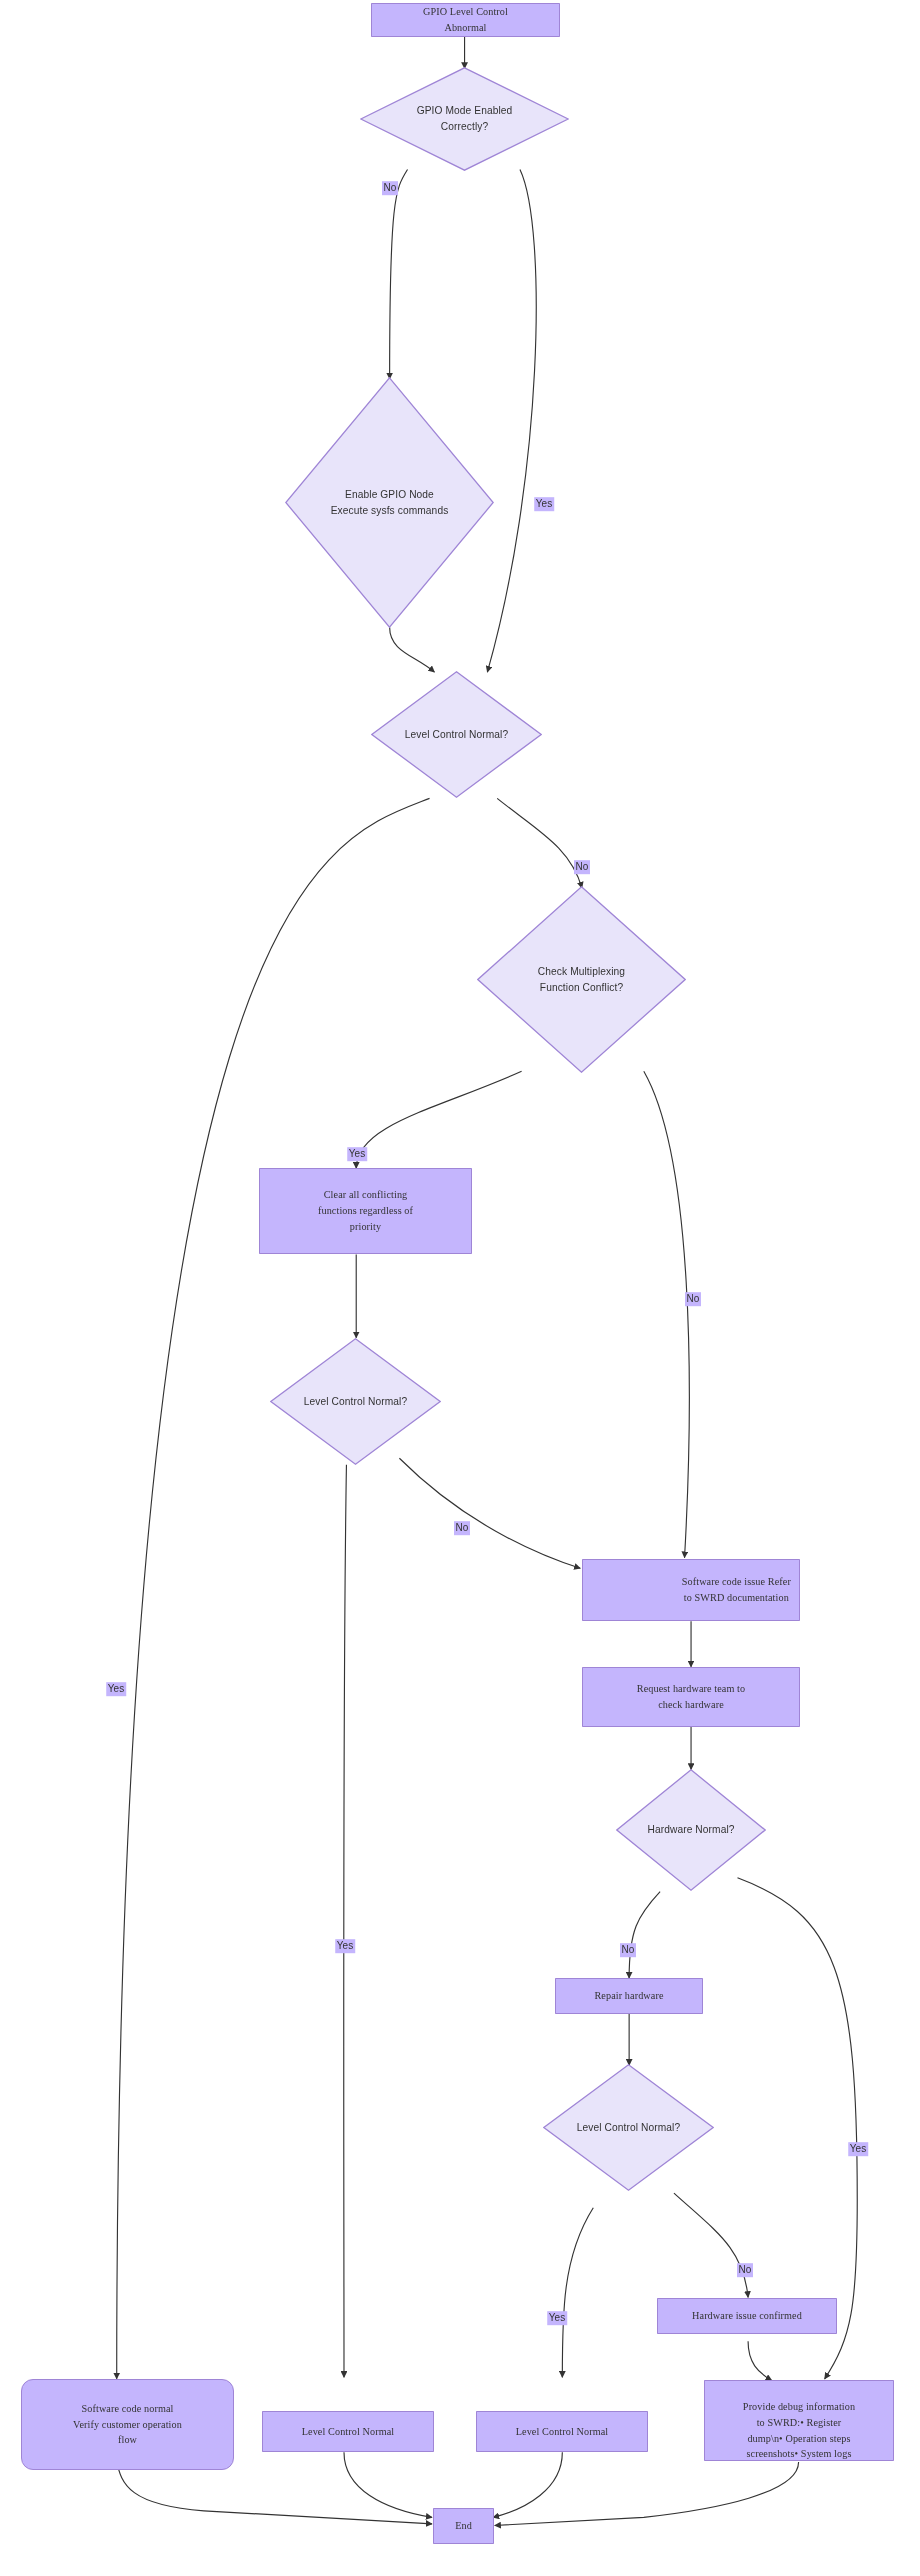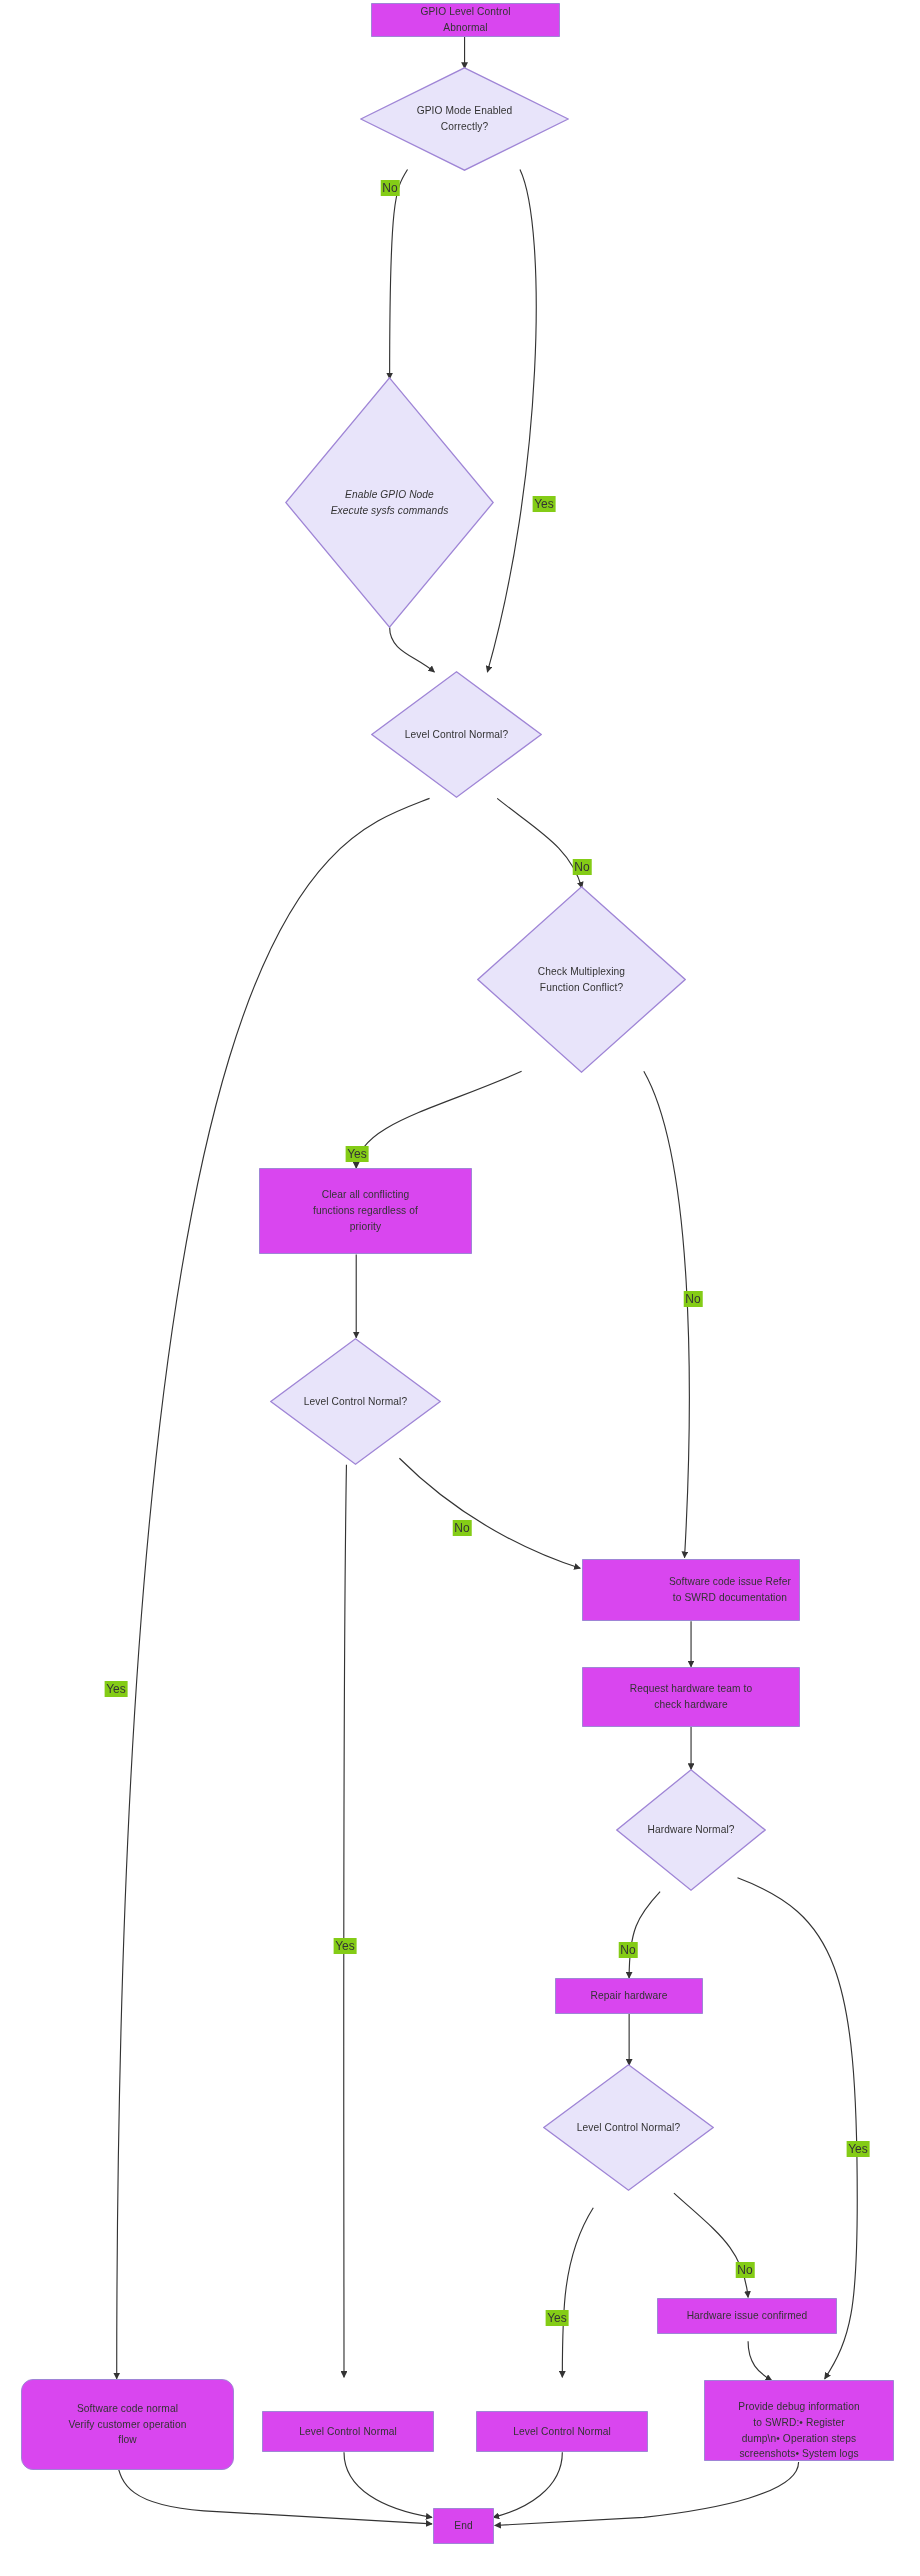--- a/index.html
+++ b/index.html
@@ -36,46 +36,47 @@
     display: flex;
     align-items: center;
     justify-content: center;
     text-align: center;
     color: #333333;
     font-size: 10.2px;
     line-height: 1.55;
     letter-spacing: 0.1px;
   }
   .node.rect {
-    background: #d946ef;
+    background: #c4b5fd;
     border: 1px solid #9f85d6;
     border-radius: 0.8px;
     padding: 4.9px 8.1px;
+    font-family: Liberation Serif, serif;
   }
   .node.diamond {
     background: transparent;
     border: none;
   }
   .node.diamond .dshape {
     position: absolute;
     left: 0;
     top: 0;
     width: 100%;
     height: 100%;
   }
   .node.diamond .dlabel {
     position: relative;
     z-index: 2;
     width: 86%;
   }
   .edge-label {
     position: absolute;
-    background: #84cc16;
+    background: #c4b5fd;
     color: #333333;
-    font-size: 12px;
+    font-size: 10px;
     line-height: 1.2;
     padding: 0.8px 1.6px;
     white-space: nowrap;
     transform: translate(-50%, -50%);
   }
 </style>
 </head>
 <body>
 
 <div id="canvas">
@@ -140,21 +141,21 @@
   </div>
 
   <div class="node diamond" style="left:360px; top:67px; width:209px; height:104px;">
     <svg class="dshape" viewBox="0 0 256 128" preserveAspectRatio="none">
       <polygon points="128,1 255,64 128,127 1,64" fill="#e8e4fa" stroke="#9f85d6" stroke-width="1.6"></polygon>
     </svg>
     <span class="dlabel" style="white-space:pre-line;">GPIO Mode Enabled
 Correctly?</span>
   </div>
 
-  <div class="node diamond" style="left:285px; top:377px; width:209px; height:251px;font-style:italic;">
+  <div class="node diamond" style="left:285px; top:377px; width:209px; height:251px;">
     <svg class="dshape" viewBox="0 0 256 308" preserveAspectRatio="none">
       <polygon points="128,1 255,154 128,307 1,154" fill="#e8e4fa" stroke="#9f85d6" stroke-width="1.6"></polygon>
     </svg>
     <span class="dlabel" style="white-space:pre-line;">Enable GPIO Node
 Execute sysfs commands</span>
   </div>
 
   <div class="node diamond" style="left:371px; top:671px; width:171px; height:127px;">
     <svg class="dshape" viewBox="0 0 210 156" preserveAspectRatio="none">
       <polygon points="105,1 209,78 105,155 1,78" fill="#e8e4fa" stroke="#9f85d6" stroke-width="1.6"></polygon>

